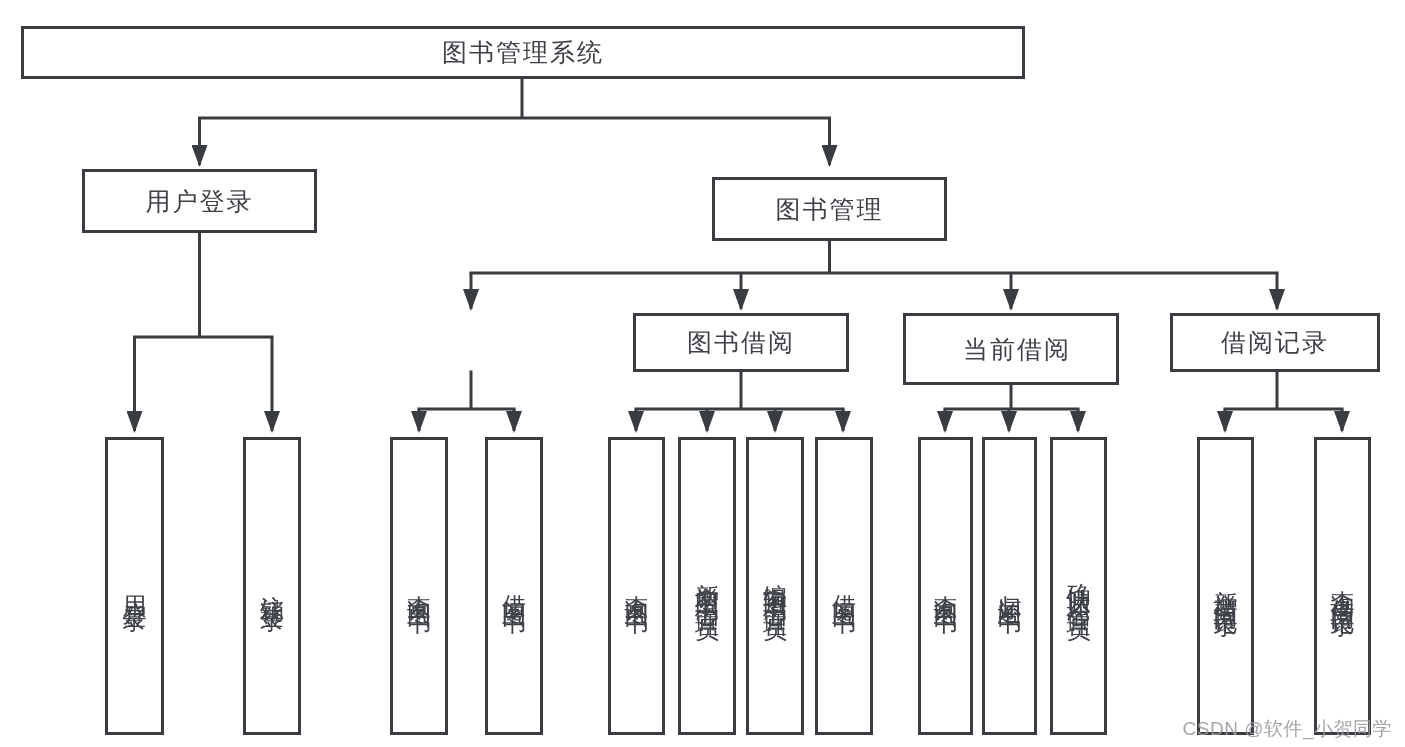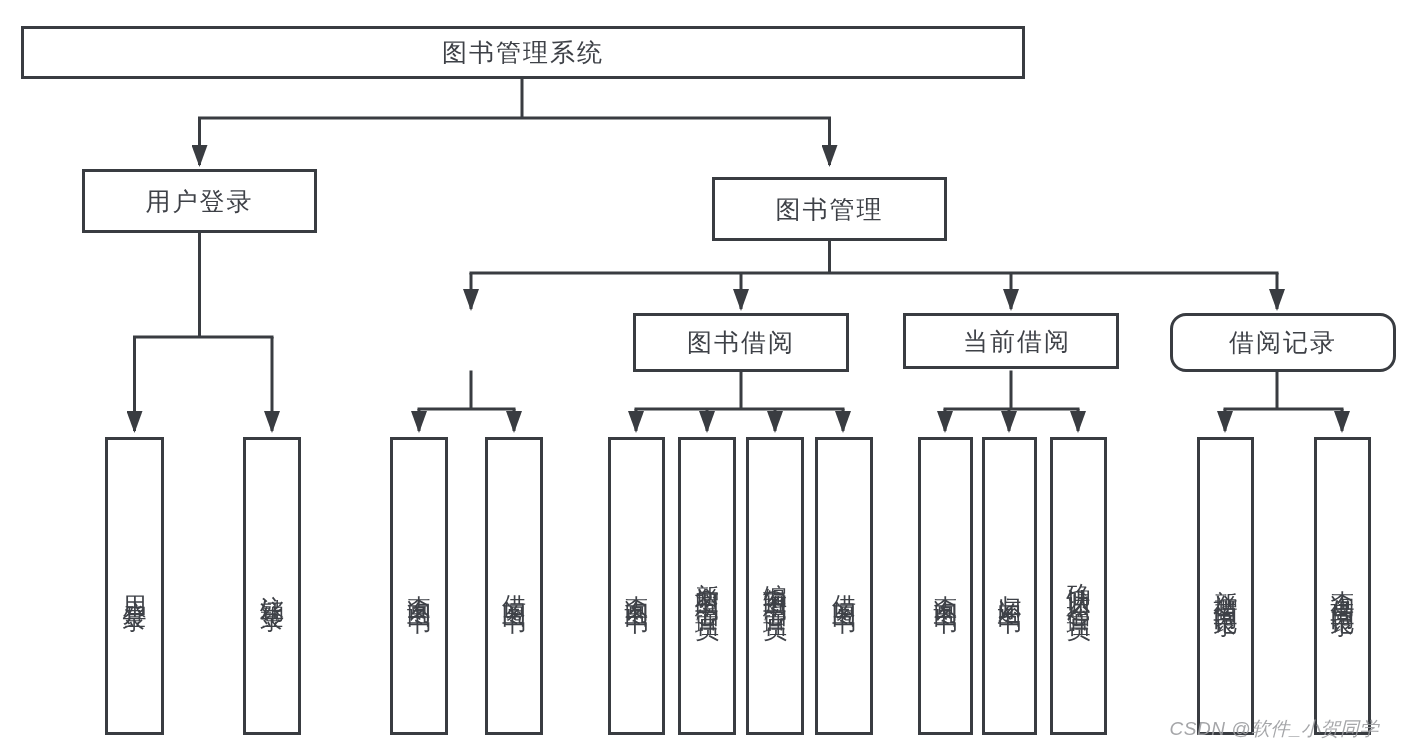--- a/index.html
+++ b/index.html
@@ -31,27 +31,26 @@
   .node.leaf .vtext {
     writing-mode: vertical-rl;
     text-orientation: mixed;
     letter-spacing: 5px;
     line-height: 1;
     white-space: nowrap;
   }
   #watermark {
     position: absolute;
     top: 716px;
-    right: 26px;
+    right: 13px;
     font-size: 19px;
     letter-spacing: 0.5px;
     color: #9c9da0;
     opacity: 0.9;
     white-space: nowrap;
-    font-style: italic;
   }
 </style>
 </head>
 <body>
 
 <div id="canvas">
 
   <svg id="connectors" viewBox="0 0 1405 747" xmlns="http://www.w3.org/2000/svg">
     <defs>
       <marker id="arw" viewBox="0 0 22 16" markerWidth="22" markerHeight="16" refX="20" refY="8" orient="auto" markerUnits="userSpaceOnUse">
@@ -95,24 +94,24 @@
   <div class="node h" style="left:82px; top:169px; width:235px; height:64px;">
     <span>用户登录</span>
   </div>
   <div class="node h" style="left:712px; top:169px; width:235px; height:64px;margin-top:8px;">
     <span>图书管理</span>
   </div>
 
   <div class="node h" style="left:633px; top:313px; width:216px; height:59px;">
     <span>图书借阅</span>
   </div>
-  <div class="node h" style="left:903px; top:313px; width:216px; height:56px;padding-left:12px;">
+  <div class="node h" style="left:903px; top:313px; width:216px; height:72px;padding-left:12px;">
     <span>当前借阅</span>
   </div>
-  <div class="node h" style="left:1170px; top:313px; width:226px; height:59px;border-radius:16px;">
+  <div class="node h" style="left:1170px; top:313px; width:210px; height:59px;">
     <span>借阅记录</span>
   </div>
 
   <div class="node leaf" style="left:105px; top:437px; width:59px; height:298px;">
     <span class="vtext">用户登录</span>
   </div>
   <div class="node leaf" style="left:243px; top:437px; width:58px; height:298px;">
     <span class="vtext">注销登录</span>
   </div>
 

